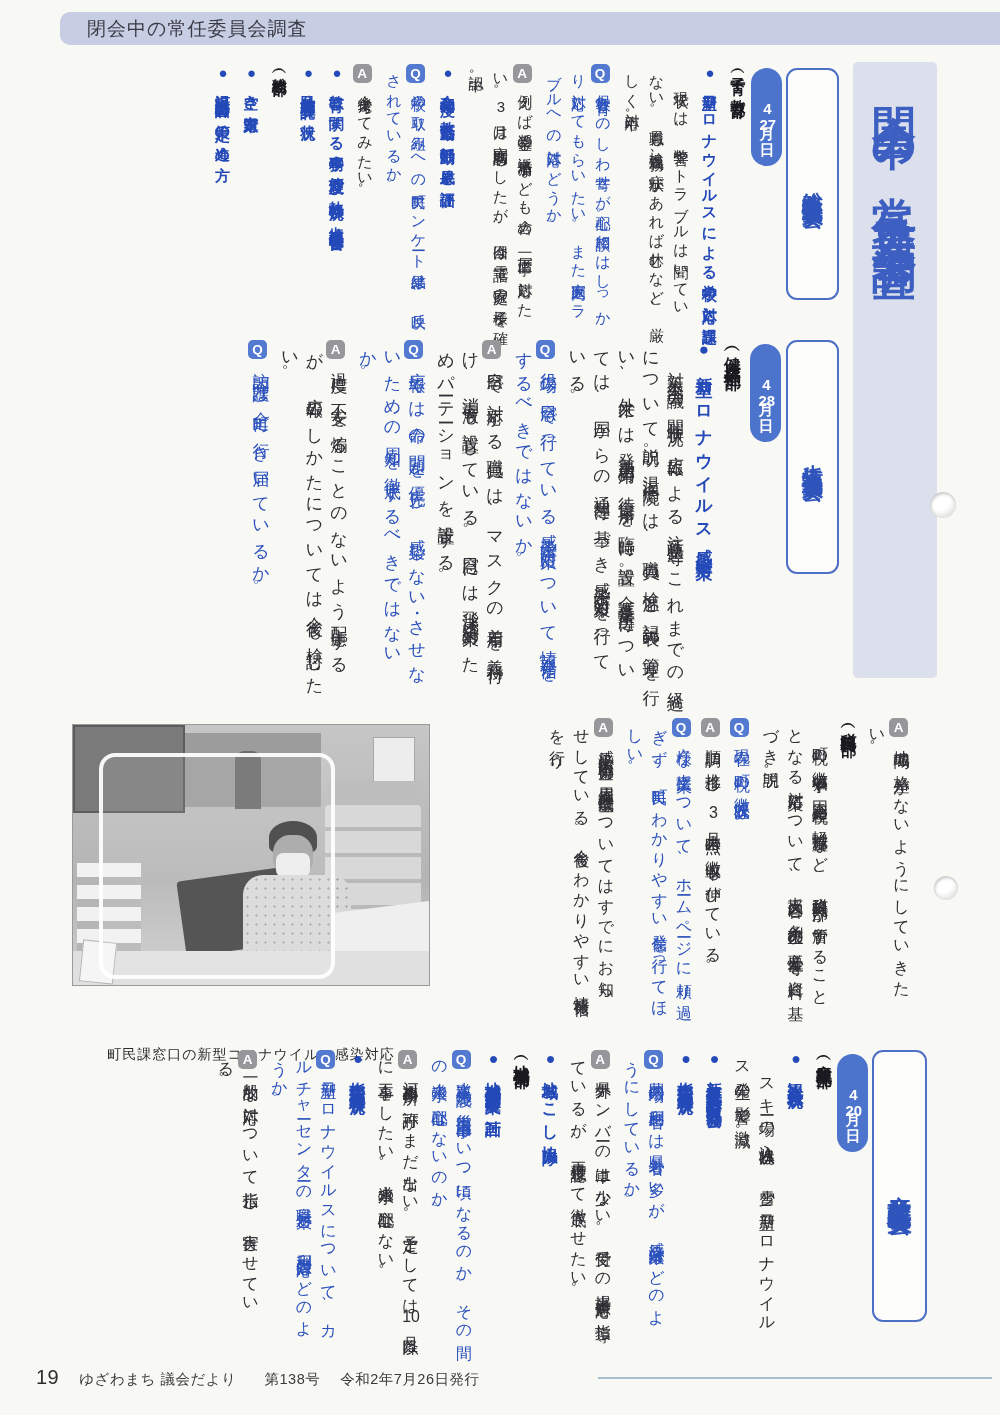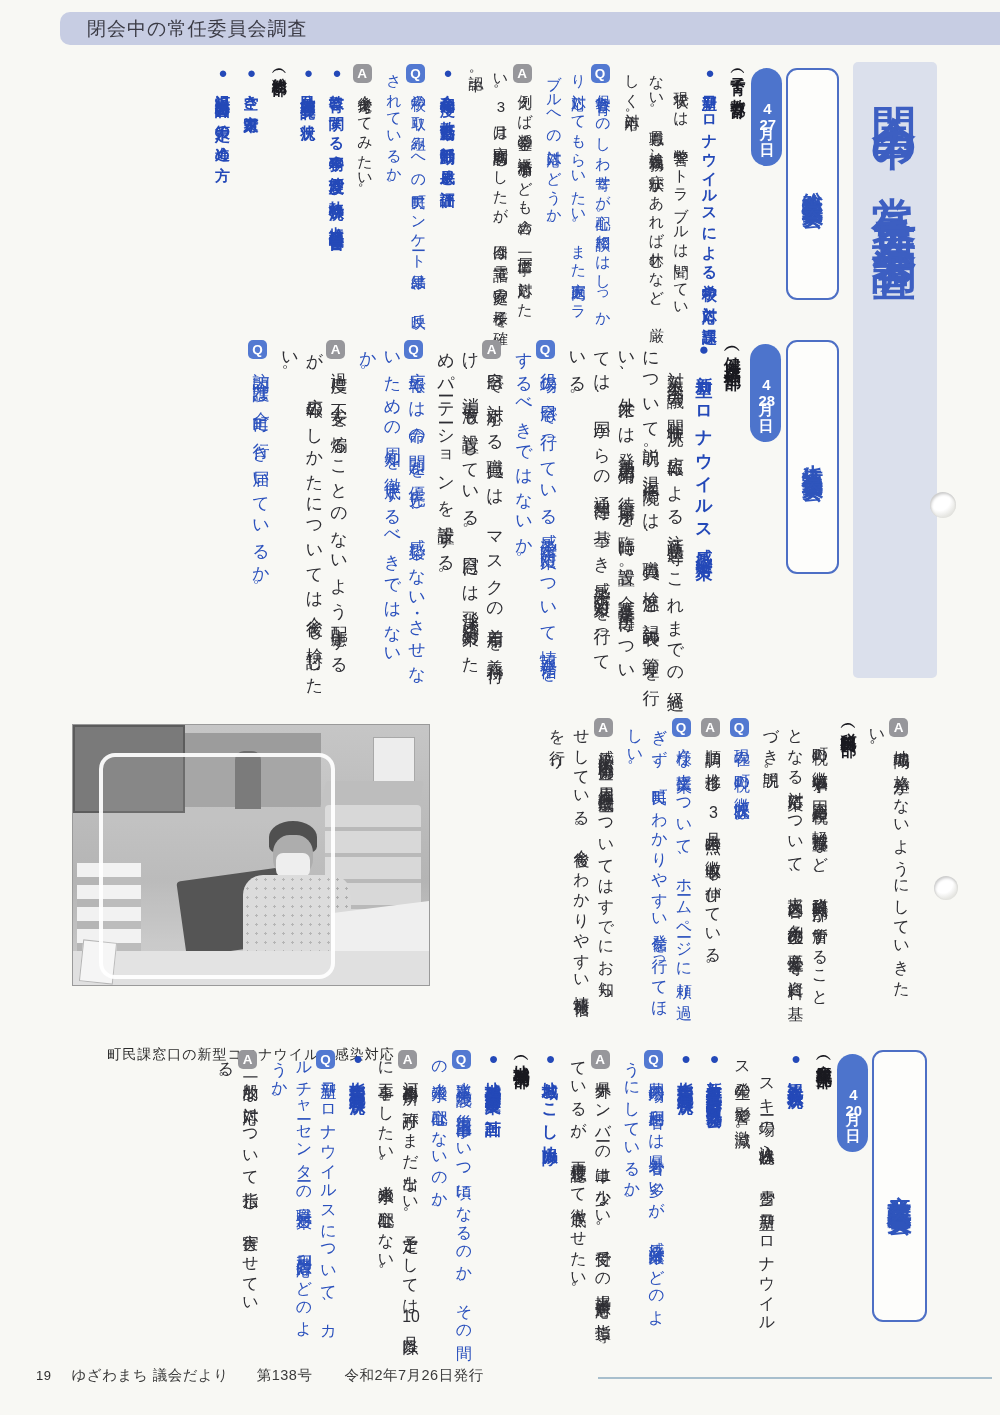--- a/index.html
+++ b/index.html
@@ -111,23 +111,23 @@
     background:radial-gradient(circle at 38% 32%, #ffffff 42%, #e6e6e2 70%, #d6d6d2 100%);
     box-shadow:inset 1px 2px 3px rgba(0,0,0,.22);
   }
   .hole-1 { left:930px; top:492px; width:26px; height:26px; }
   .hole-2 { left:934px; top:876px; width:24px; height:24px; }
   
   .footer {
     position:absolute; left:36px; top:1366px; display:flex; align-items:baseline;
     font-size:14.5px; color:#3a3a3a; letter-spacing:.5px;
   }
-  .footer .pageno { font-size:13px; margin-right:20px; color:#2d2d2d; }
+  .footer .pageno { font-size:20px; margin-right:20px; color:#2d2d2d; }
   .footer .pub { margin-right:28px; }
-  .footer .issue { margin-right:32px; }
+  .footer .issue { margin-right:20px; }
   .footer-rule { position:absolute; left:598px; top:1377px; width:394px; height:2px; background:#a8bfcd; }
 </style>
 </head>
 <body>
 
 <div class="header-bar">
   <span>閉会中の常任委員会調査</span>
 </div>
 
 <div class="main-title">

